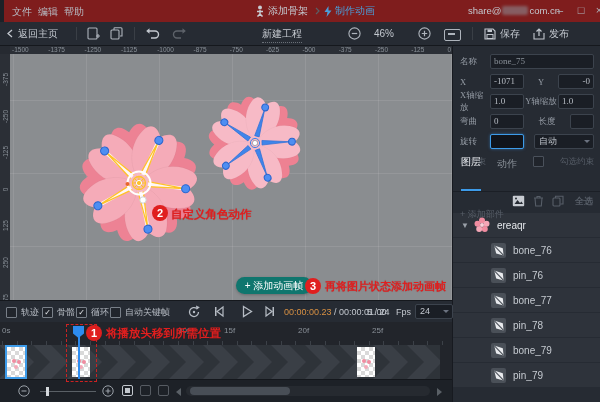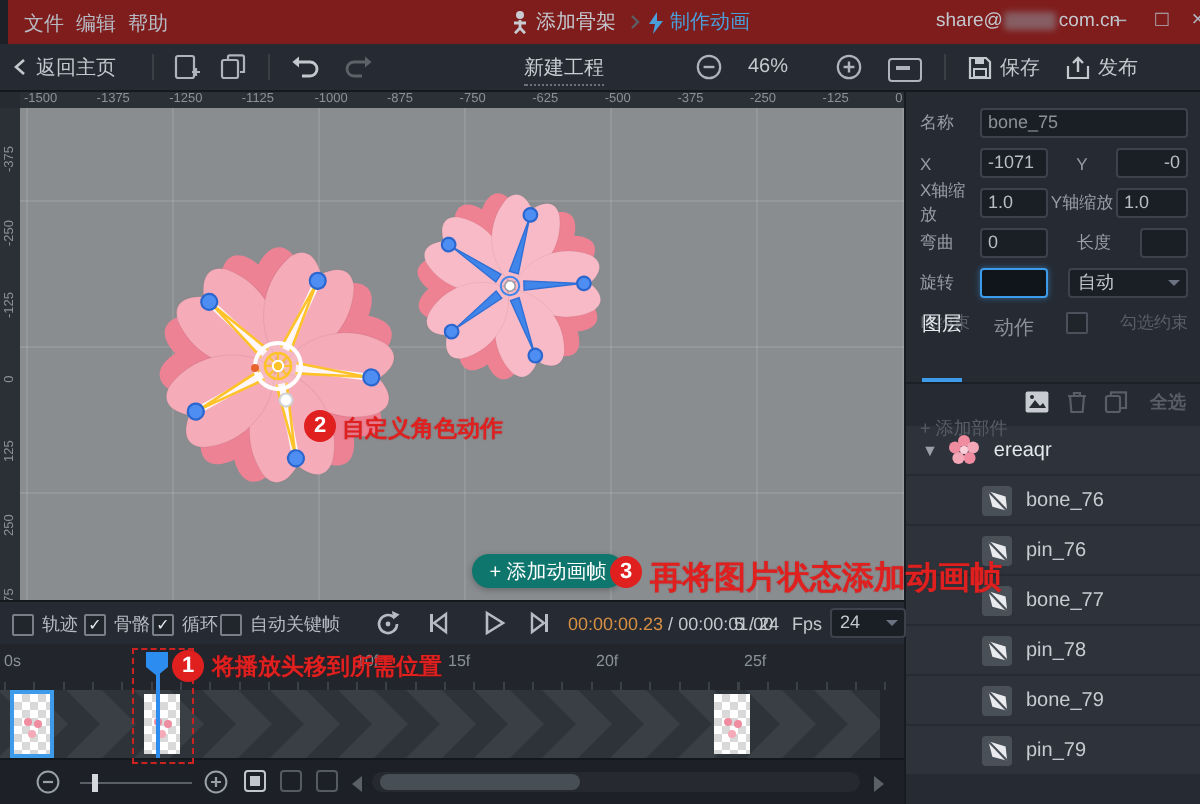--- a/index.html
+++ b/index.html
@@ -37,21 +37,21 @@
   #flowers{position:absolute;left:0;top:0;}
   .ann-circle{position:absolute;width:16px;height:16px;border-radius:50%;background:#e01f1f;color:#fff;
     font-size:11px;font-weight:bold;text-align:center;line-height:16px;z-index:30;}
   .ann-text{position:absolute;color:#e01f1f;font-weight:bold;font-size:11.5px;white-space:nowrap;z-index:30;
     text-shadow:0 0 1px rgba(120,0,0,.3);}
   #add-frame-btn{position:absolute;left:236px;top:231px;width:76px;height:17px;background:#0f766e;border-radius:9px;
     color:#fff;font-size:10px;display:flex;align-items:center;justify-content:center;z-index:20;box-shadow:0 1px 3px rgba(0,0,0,.25);}
   
   #panel{position:absolute;left:452px;top:46px;width:148px;height:356px;background:#262b33;border-left:1px solid #171a20;box-sizing:border-box;}
   #props{padding:7px 6px 0 7px;}
-  .prow{display:flex;align-items:center;height:17px;margin-bottom:3px;}
+  .prow{display:flex;align-items:center;height:17px;margin-bottom:3px;font-family:Liberation Serif, serif;}
   .plabel{font-size:8.5px;color:#969da6;flex-shrink:0;}
   .plabel.dim{color:#575e68;}
   .pinput{background:#1a1e25;border:1px solid #3c434d;border-radius:2px;color:#b9bec6;font-size:9px;
     height:13px;line-height:13px;padding:0 3px;overflow:hidden;white-space:nowrap;}
   .pinput.focused{border-color:#3d9be9;box-shadow:0 0 3px rgba(61,155,233,.55);background:#10141b;}
   .pselect{background:#1a1e25;border:1px solid #3c434d;border-radius:2px;color:#c3c8cf;font-size:9px;
     height:13px;line-height:13px;padding:0 10px 0 4px;position:relative;white-space:nowrap;overflow:hidden;}
   .pselect .caret{position:absolute;right:3px;top:5px;width:0;height:0;border-left:3px solid transparent;border-right:3px solid transparent;border-top:3px solid #6b7280;}
   .pcheck{width:9px;height:9px;border:1px solid #4a515b;border-radius:1px;background:#20242b;flex-shrink:0;}
   #apply-all{font-size:8.5px;color:#8aa0b8;margin-left:auto;}
@@ -329,21 +329,21 @@
         <span class="vr-label" style="top: 205px;">250</span>
         <span class="vr-label" style="top: 241.6px;">375</span>
       </div>
     <div id="corner"></div>
 
     <div class="ann-circle" style="left:152px;top:159px">2</div>
     <div class="ann-text" style="left:171px;top:161px">自定义角色动作</div>
 
     <div id="add-frame-btn">+ 添加动画帧</div>
     <div class="ann-circle" style="left:305px;top:232px">3</div>
-    <div class="ann-text" style="left:325px;top:233px;font-size:16px">再将图片状态添加动画帧</div>
+    <div class="ann-text" style="left:325px;top:233px;font-size:11px">再将图片状态添加动画帧</div>
   </div>
 
   <div id="panel">
     <div id="props">
       <div class="prow">
         <span class="plabel" style="width:30px">名称</span>
         <div class="pinput" style="flex:1;color:#8a9199">bone_75</div>
       </div>
       <div class="prow">
         <span class="plabel" style="width:30px">X</span>

